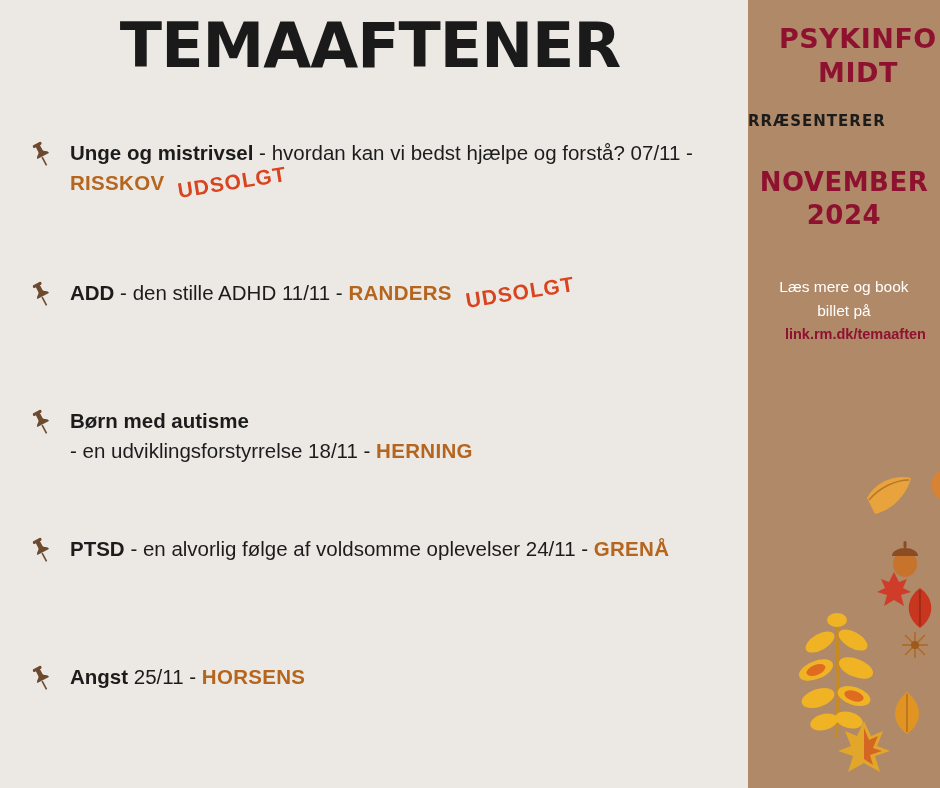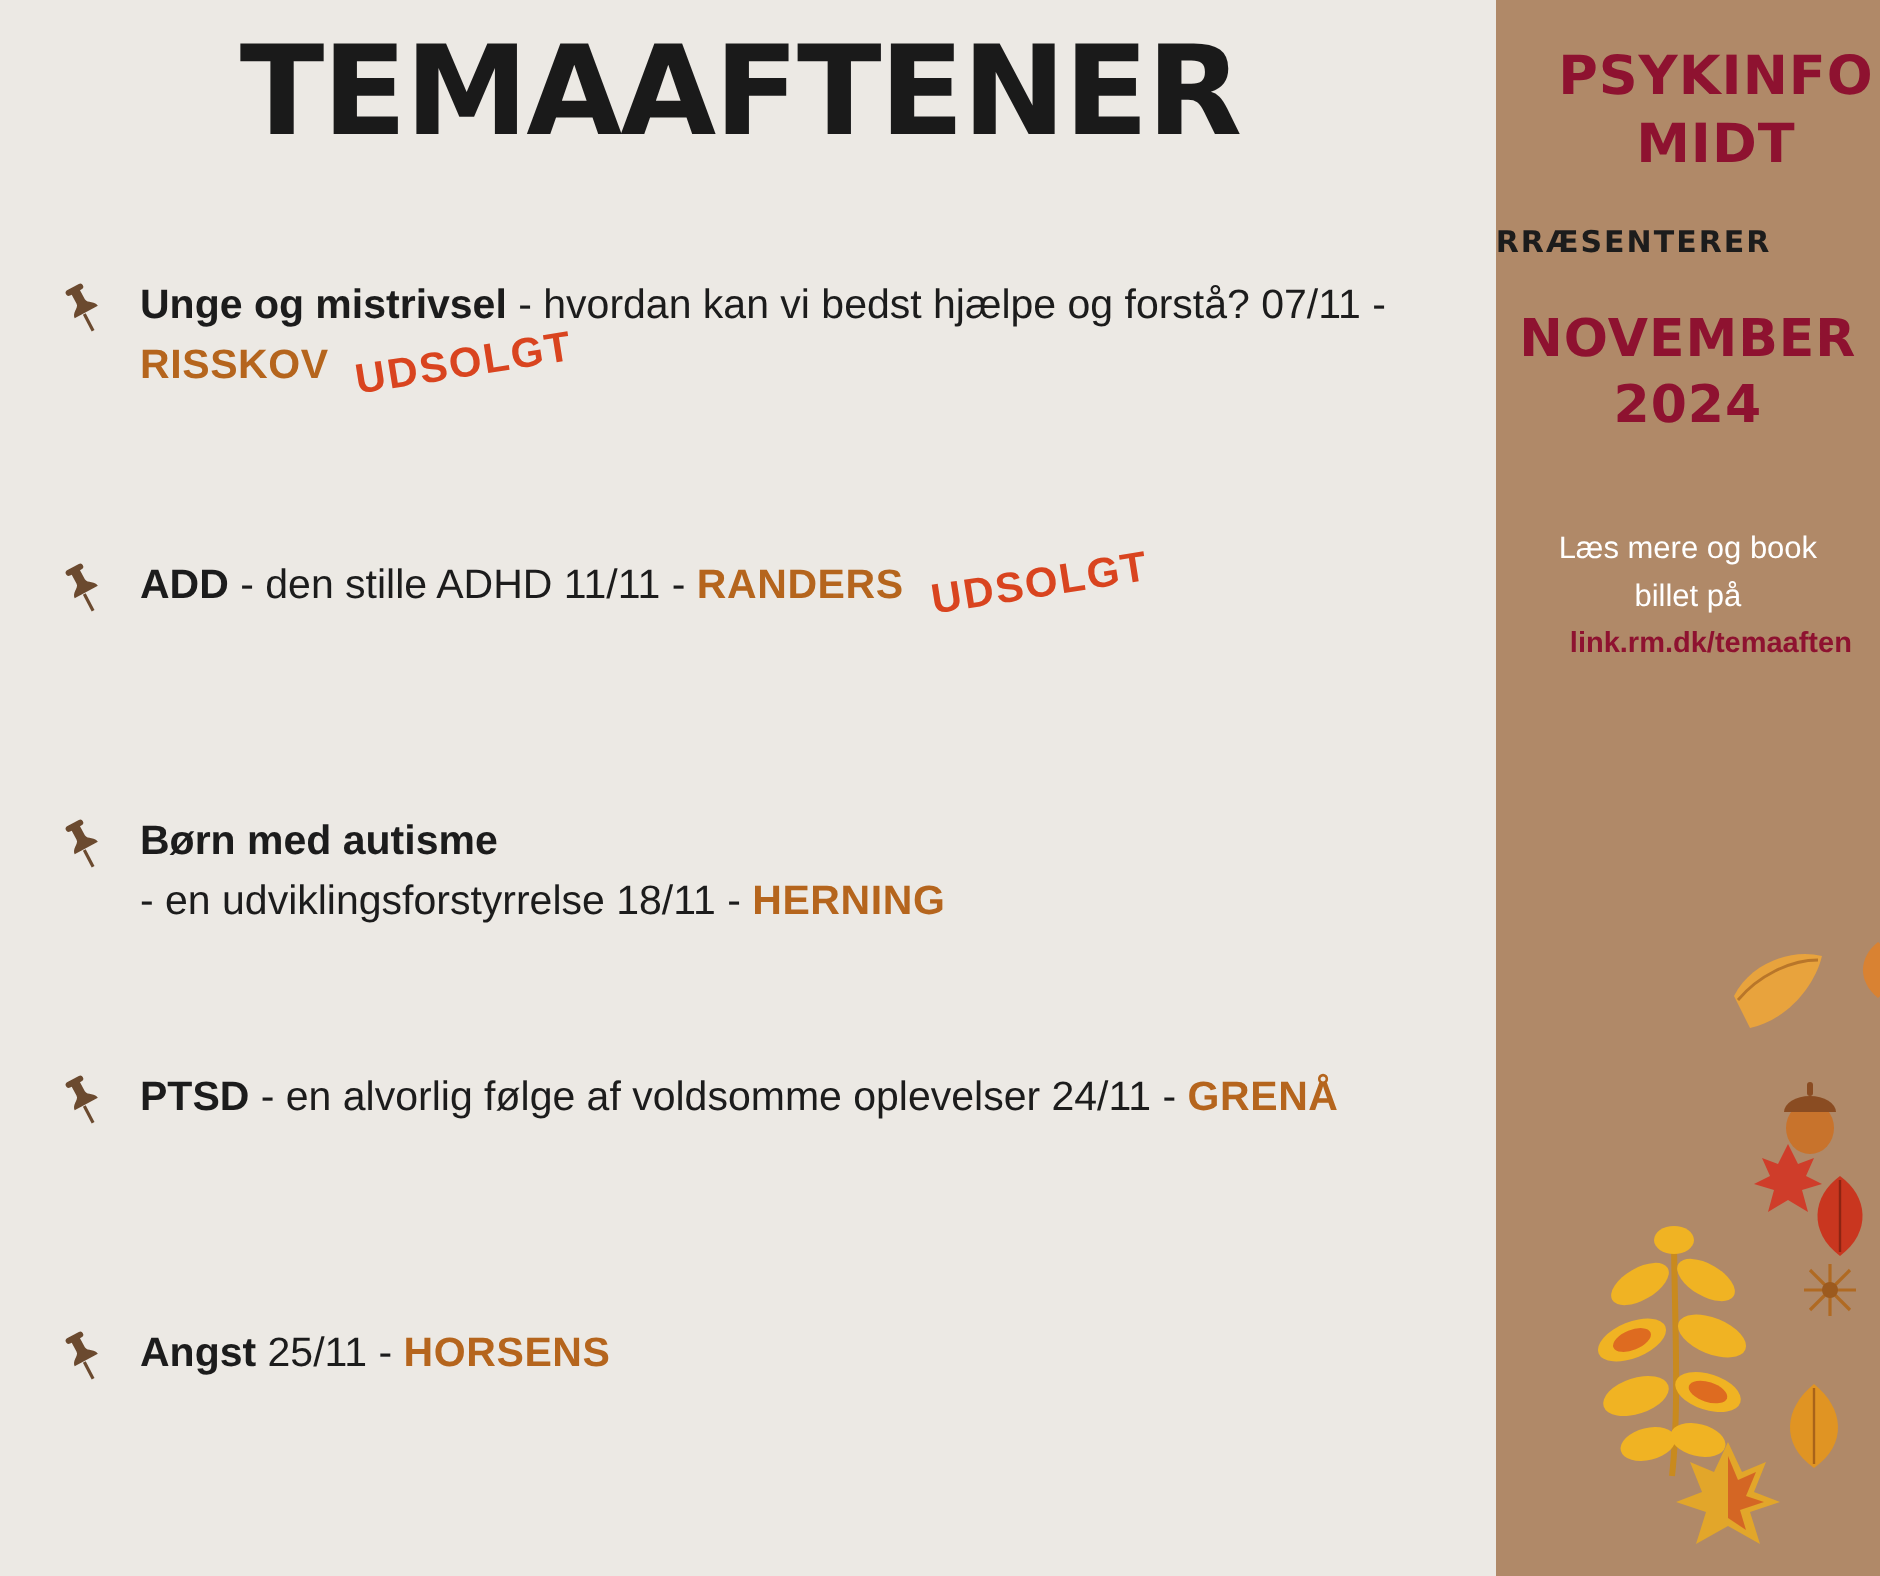--- a/index.html
+++ b/index.html
@@ -112,21 +112,21 @@
   .presents {
     margin-top: 22px;
     text-align: left;
     font-family: "DejaVu Sans", sans-serif;
     font-weight: 700;
     font-size: 15px;
     letter-spacing: 1px;
     color: #1c1c1c;
   }
   .month {
-    margin-top: 24px;
+    margin-top: 36px;
     text-align: center;
     font-family: "DejaVu Sans", sans-serif;
     font-weight: 700;
     font-size: 26px;
     line-height: 1.3;
     color: #8e1230;
     letter-spacing: 0.5px;
   }
   .booking {
     margin-top: 42px;

